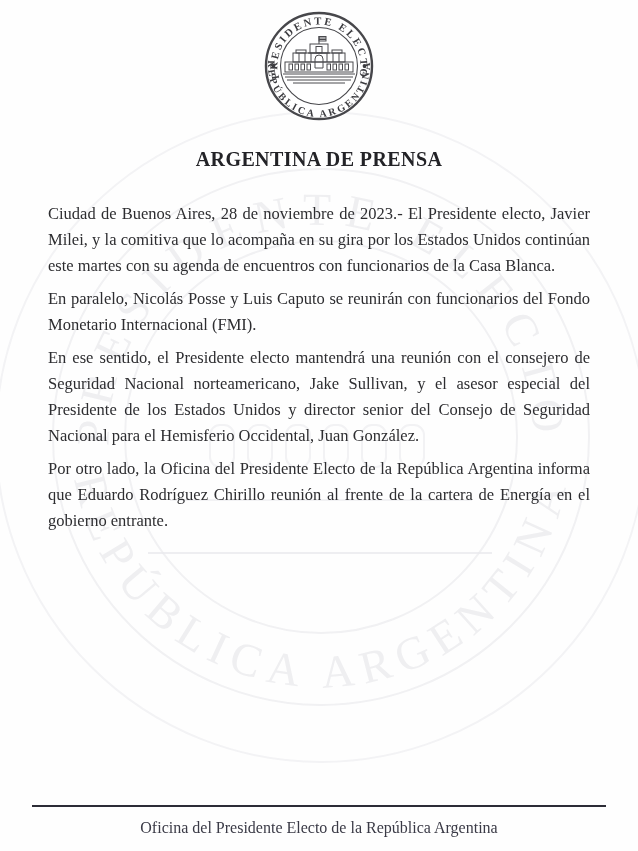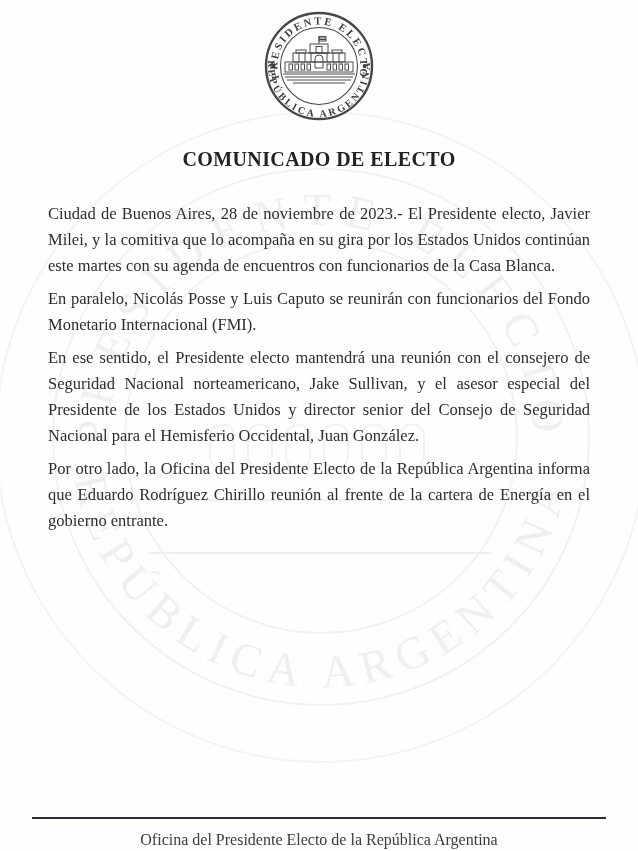--- a/index.html
+++ b/index.html
@@ -33,21 +33,21 @@
   .content p {
     margin: 0 0 7px;
     font-size: 16.5px;
     line-height: 26px;
     text-align: justify;
     color: #2d2d30;
   }
   footer.doc-footer {
     position: absolute; left: 0; right: 0; bottom: 0; z-index: 1;
     text-align: center;
-    padding-bottom: 2px;
+    padding-bottom: 14px;
   }
   .footer-rule {
     margin: 0 32px 12px;
     border-top: 2px solid #2c2c36;
   }
   footer.doc-footer p {
     margin: 0;
     font-size: 16px;
     color: #3a3a46;
   }
@@ -133,21 +133,21 @@
         <rect x="82" y="54" width="3.5" height="6"></rect>
 
         <line x1="20" y1="64" x2="92" y2="64"></line>
         <line x1="22" y1="67" x2="90" y2="67"></line>
         <line x1="24" y1="70" x2="88" y2="70"></line>
         <line x1="30" y1="73" x2="82" y2="73"></line>
       </g>
     </svg>
   </header>
 
-  <h1 class="doc-title layer">COMUNICADO DE ELECTO</h1>
+  <h1 class="doc-title layer">ARGENTINA DE PRENSA</h1>
 
   <main class="content layer">
     <div>
         <p>Ciudad de Buenos Aires, 28 de noviembre de 2023.- El Presidente electo, Javier Milei, y la comitiva que lo acompaña en su gira por los Estados Unidos continúan este martes con su agenda de encuentros con funcionarios de la Casa Blanca.</p>
         <p>En paralelo, Nicolás Posse y Luis Caputo se reunirán con funcionarios del Fondo Monetario Internacional (FMI).</p>
         <p>En ese sentido, el Presidente electo mantendrá una reunión con el consejero de Seguridad Nacional norteamericano, Jake Sullivan, y el asesor especial del Presidente de los Estados Unidos y director senior del Consejo de Seguridad Nacional para el Hemisferio Occidental, Juan González.</p>
         <p>Por otro lado, la Oficina del Presidente Electo de la República Argentina informa que Eduardo Rodríguez Chirillo reunión al frente de la cartera de Energía en el gobierno entrante.</p>
       </div>
   </main>
 

